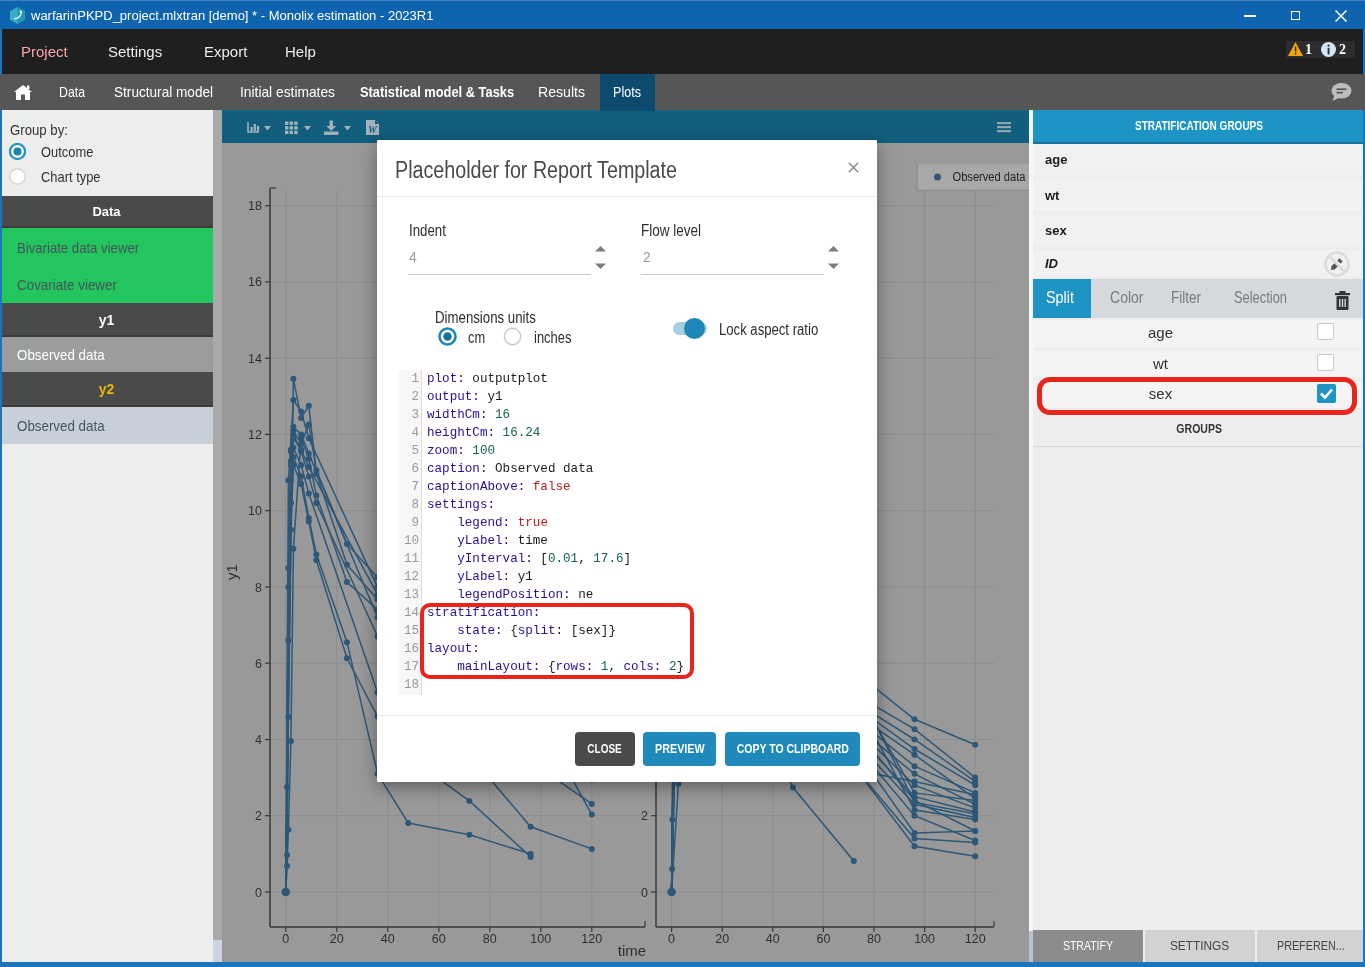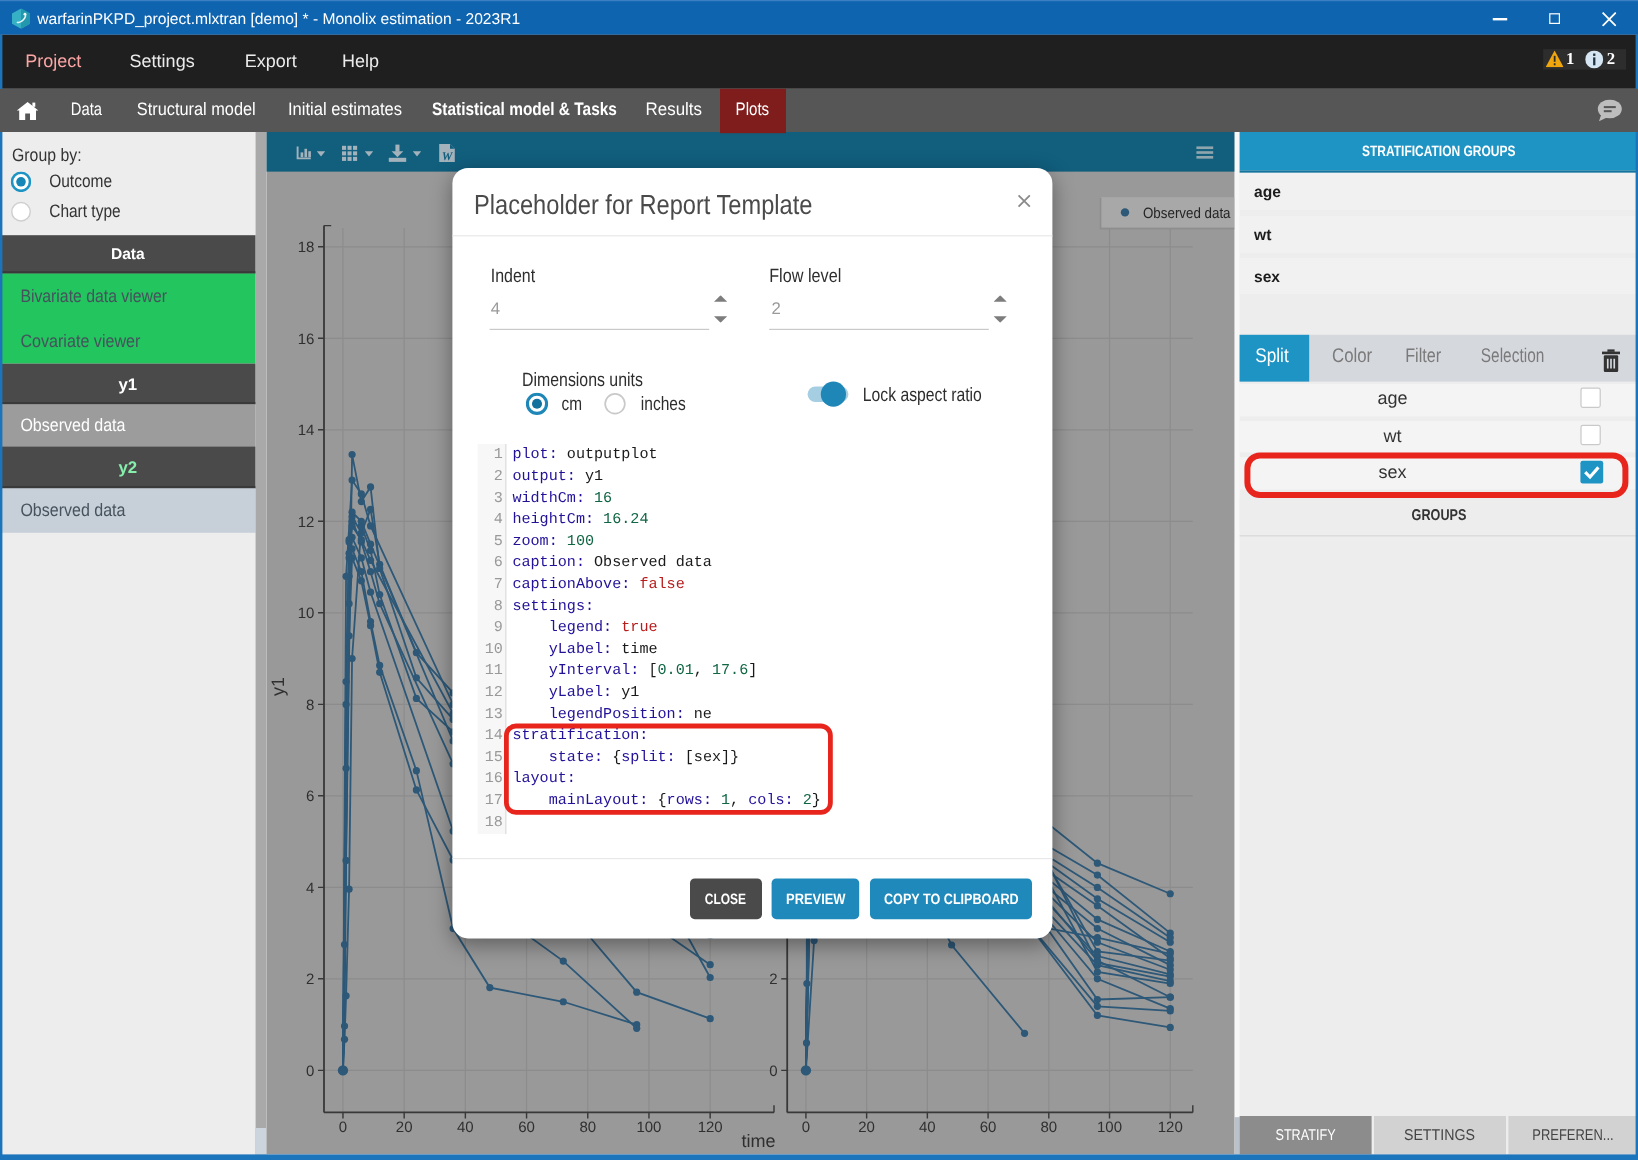--- a/index.html
+++ b/index.html
@@ -60,21 +60,21 @@
   <div class="abs" style="left:538px;top:9px;font-size:15px;color:#fff;transform:scaleX(0.94);transform-origin:0 50%;">Results</div>
 
   <svg class="abs" style="left:1330px;top:9px;" width="22" height="19" viewBox="0 0 22 19">
     <ellipse cx="11.5" cy="7.8" rx="10" ry="7.8" fill="#bdbdbd"></ellipse>
     <path d="M4.5,12 L2.5,18 L10,14.5 Z" fill="#bdbdbd"></path>
     <rect x="6.5" y="5.4" width="10" height="1.7" fill="#565656"></rect>
     <rect x="6.5" y="8.8" width="6.5" height="1.7" fill="#565656"></rect>
   </svg>
 </div>
 
-<div class="abs" style="left:600px;top:74px;width:55px;height:37px;background:#7f1d1d;z-index:11;">
+<div class="abs" style="left:600px;top:74px;width:55px;height:37px;background:#0c4a6e;z-index:11;">
   <div class="abs" style="left:13px;top:9px;font-size:15px;color:#fff;transform:scaleX(.838);transform-origin:0 50%;">Plots</div>
 </div>
 
 <div class="abs" style="left:0;top:106px;width:213px;height:856px;background:#ededed;">
   <div class="abs" style="left:10px;top:15px;font-size:15px;color:#333;transform:scaleX(.88);transform-origin:0 50%;">Group by:</div>
 
   <svg class="abs" style="left:9px;top:37px;" width="17" height="17" viewBox="0 0 17 17">
     <circle cx="8.5" cy="8.5" r="7.5" fill="#fff" stroke="#1e94c4" stroke-width="2.2"></circle>
     <circle cx="8.5" cy="8.5" r="4" fill="#1586b6"></circle>
   </svg>
@@ -92,21 +92,21 @@
     <div class="abs" style="left:17px;top:11px;font-size:15px;color:#46535d;transform:scaleX(.877);transform-origin:0 50%;">Bivariate data viewer</div>
     <div class="abs" style="left:17px;top:48px;font-size:15px;color:#46535d;transform:scaleX(.895);transform-origin:0 50%;">Covariate viewer</div>
   </div>
   <div class="abs" style="left:0;top:197px;width:213px;height:34px;background:#4a4a4a;border-bottom:2px solid #3a3a3a;text-align:center;">
     <span style="line-height:34px;font-size:14px;font-weight:bold;color:#fff;">y1</span>
   </div>
   <div class="abs" style="left:0;top:231px;width:213px;height:35px;background:#9c9c9c;">
     <div class="abs" style="left:17px;top:9px;font-size:15px;color:#fff;transform:scaleX(.89);transform-origin:0 50%;">Observed data</div>
   </div>
   <div class="abs" style="left:0;top:266px;width:213px;height:35px;background:#4a4a4a;border-bottom:2px solid #3a3a3a;text-align:center;">
-    <span style="line-height:35px;font-size:14px;font-weight:bold;color:#86efac;">y2</span>
+    <span style="line-height:35px;font-size:14px;font-weight:bold;color:#eab308;">y2</span>
   </div>
   <div class="abs" style="left:0;top:301px;width:213px;height:37px;background:#c7d0d9;">
     <div class="abs" style="left:17px;top:10px;font-size:15px;color:#46535d;transform:scaleX(.89);transform-origin:0 50%;">Observed data</div>
   </div>
 </div>
 
 <div class="abs" style="left:213px;top:106px;width:9px;height:856px;background:#a9a9a9;"></div>
 <div class="abs" style="left:213px;top:940px;width:9px;height:22px;background:#ccd5dd;"></div>
 
 <svg class="abs" style="left:222px;top:106px;" width="807" height="856" viewBox="222 106 807 856">
@@ -653,20 +653,30 @@
 
   <div class="abs" style="left:4px;top:38px;width:332px;height:31px;background:#f1f1f1;">
     <div class="abs" style="left:12px;top:8px;font-size:13px;font-weight:bold;color:#1c1c1c;">age</div>
   </div>
   <div class="abs" style="left:4px;top:74px;width:332px;height:31px;background:#f1f1f1;">
     <div class="abs" style="left:12px;top:8px;font-size:13px;font-weight:bold;color:#1c1c1c;">wt</div>
   </div>
   <div class="abs" style="left:4px;top:109px;width:332px;height:30px;background:#f1f1f1;">
     <div class="abs" style="left:12px;top:8px;font-size:13px;font-weight:bold;color:#1c1c1c;">sex</div>
   </div>
+  <div class="abs" style="left:4px;top:144px;width:332px;height:27px;background:#f1f1f1;">
+    <div class="abs" style="left:12px;top:6px;font-size:13px;font-weight:bold;font-style:italic;color:#1c1c1c;">ID</div>
+
+    <svg class="abs" style="left:291px;top:1px;" width="26" height="26" viewBox="0 0 26 26">
+      <circle cx="13" cy="13" r="11.5" fill="none" stroke="#dcdcdc" stroke-width="2.6"></circle>
+      <path d="M15.5,7.2 l3.2,3.2 -2.2,2.2 -3.2,-3.2 Z" fill="#555"></path>
+      <path d="M12,10.7 l3.2,3.2 -4.6,4.6 -3.6,0.4 0.4,-3.6 Z" fill="#555"></path>
+      <line x1="5" y1="5" x2="21" y2="21" stroke="#dcdcdc" stroke-width="2.6"></line>
+    </svg>
+  </div>
 
   <div class="abs" style="left:4px;top:173px;width:332px;height:39px;background:#d5d8dd;">
     <div class="abs" style="left:0;top:0;width:58px;height:39px;background:#1e94c4;">
       <div class="abs" style="left:13px;top:9px;font-size:16.5px;color:#fff;transform:scaleX(.87);transform-origin:0 50%;">Split</div>
     </div>
     <div class="abs" style="left:77px;top:9px;font-size:16.5px;color:#7a7a7a;transform:scaleX(.85);transform-origin:0 50%;">Color</div>
     <div class="abs" style="left:138px;top:9px;font-size:16.5px;color:#7a7a7a;transform:scaleX(.82);transform-origin:0 50%;">Filter</div>
     <div class="abs" style="left:201px;top:9px;font-size:16.5px;color:#7a7a7a;transform:scaleX(.78);transform-origin:0 50%;">Selection</div>
     <svg class="abs" style="left:302px;top:12px;" width="15" height="19" viewBox="0 0 15 19">
       <rect x="1.5" y="5" width="12" height="14" rx="1" fill="#333"></rect>
@@ -705,21 +715,21 @@
   <div class="abs" style="left:116px;top:824px;width:110px;height:32px;background:#d2d2d2;text-align:center;">
     <span style="display:inline-block;line-height:32px;font-size:13px;color:#444;transform:scaleX(.91);">SETTINGS</span>
   </div>
   <div class="abs" style="left:228px;top:824px;width:108px;height:32px;background:#d2d2d2;text-align:center;">
     <span style="display:inline-block;line-height:32px;font-size:13px;color:#444;transform:scaleX(.83);">PREFEREN...</span>
   </div>
 </div>
 
 <div class="abs" style="left:1036.5px;top:377px;width:320px;height:37.5px;border:5px solid #e8251d;border-radius:13px;"></div>
 
-<div class="abs" style="left:377px;top:140px;width:500px;height:642px;background:#fff;border-radius:13px;box-shadow:0 5px 18px rgba(0,0,0,0.38);">
+<div class="abs" style="left:377px;top:140px;width:500px;height:642px;background:#fff;border-radius:1px;box-shadow:0 5px 18px rgba(0,0,0,0.38);">
   <div class="abs" style="left:18px;top:17px;font-size:23px;color:#4a4a4a;transform:scaleX(.856);transform-origin:0 50%;">Placeholder for Report Template</div>
   <svg class="abs" style="left:471px;top:22px;" width="11" height="11" viewBox="0 0 11 11">
     <path d="M0.8,0.8 L10.2,10.2 M10.2,0.8 L0.8,10.2" stroke="#8a8a8a" stroke-width="1.5"></path>
   </svg>
   <div class="abs" style="left:0;top:56px;width:500px;height:1px;background:#e8e8e8;"></div>
 
   <div class="abs" style="left:32px;top:82px;font-size:16px;color:#2e2e2e;transform:scaleX(.83);transform-origin:0 50%;">Indent</div>
   <div class="abs" style="left:32px;top:109px;font-size:14px;color:#9a9a9a;">4</div>
   <div class="abs" style="left:31px;top:134px;width:183px;height:1px;background:#c9c9c9;"></div>
   <svg class="abs" style="left:218px;top:106px;" width="11" height="23" viewBox="0 0 11 23">

